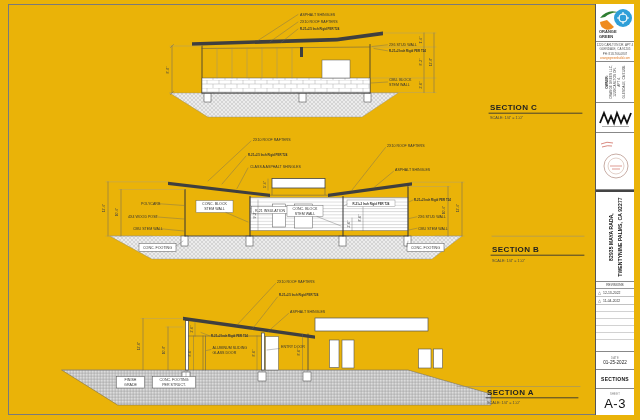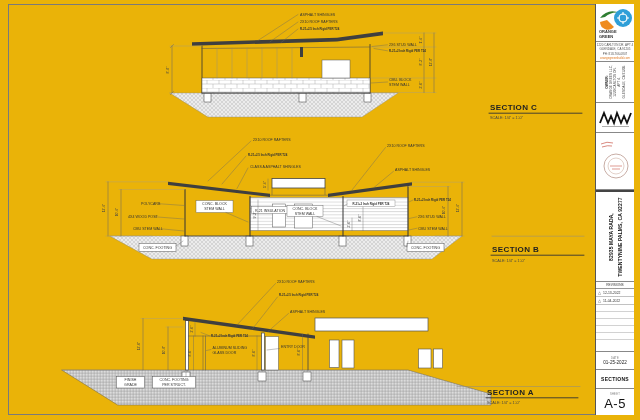--- a/index.html
+++ b/index.html
@@ -381,17 +381,17 @@
       <div class="tiny-label">DATE</div>
       <div class="date-val">01-25-2022</div>
     </div>
 
     <div class="cell c-title">
       <div class="title-val">SECTIONS</div>
     </div>
 
     <div class="cell c-sheet">
       <div class="tiny-label">SHEET</div>
-      <div class="sheet-no">A-5</div>
+      <div class="sheet-no">A-3</div>
     </div>
 
   </div>
 </div>
 
 </body></html>

